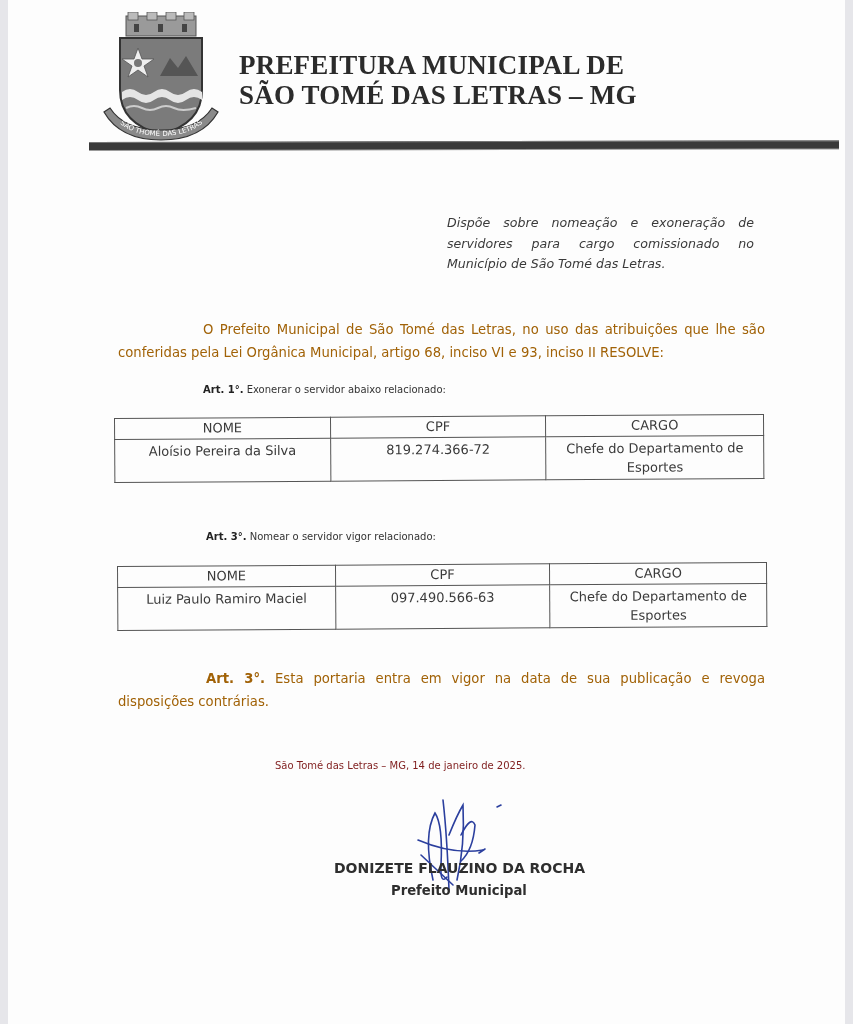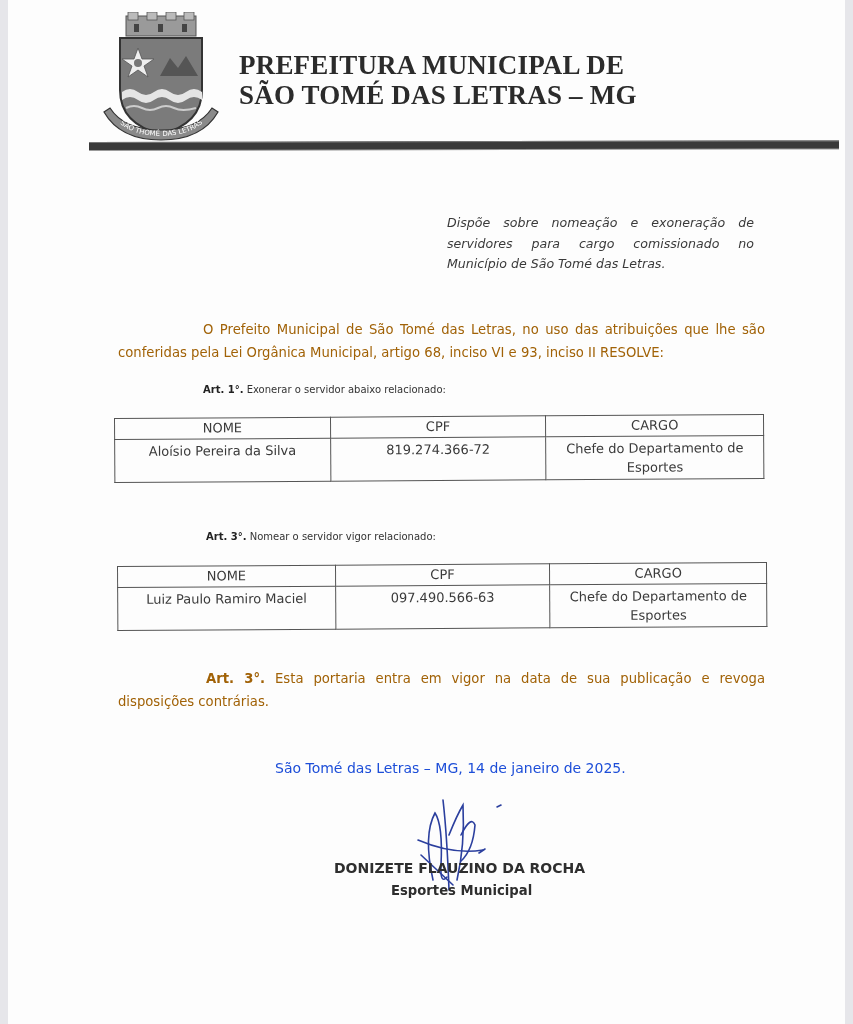--- a/index.html
+++ b/index.html
@@ -40,21 +40,21 @@
     }
     table.servers td, table.servers th {
       border:1.2px solid #555; text-align:center; vertical-align:top;
       font-weight:normal; padding:0 4px;
     }
     table.servers th { height:20px; line-height:20px; }
     table.servers td { height:40px; line-height:19px; padding-top:2px; }
     .t1 { left:106px; top:418px; width:650px; transform:rotate(-0.35deg); transform-origin:left top; }
     .t2 { left:109px; top:566px; width:650px; transform:rotate(-0.35deg); transform-origin:left top; }
     .para3 { left:110px; top:667px; width:647px; text-align:justify; text-indent:88px; }
-    .local-date { left:267px; top:760px; font-size:14px; color:#1d4ed8; }
+    .local-date { left:267px; top:760px; font-size:10px; color:#7f1d1d; }
     .signature { left:405px; top:795px; width:100px; height:100px; }
     .sig-name { left:326px; top:860px; font-weight:bold; font-size:14px; color:#2e2e2e; }
     .sig-role { left:383px; top:883px; font-weight:bold; font-size:13.2px; color:#2e2e2e; }
   </style>
 </head>
 <body>
 
 <div class="paper">
 
   <svg class="abs logo" viewBox="0 0 122 132">
@@ -156,14 +156,14 @@
       <path d="M36 40 Q44 20 50 10 Q52 50 44 85"></path>
       <path d="M48 40 Q58 20 62 30 Q60 55 48 66"></path>
       <path d="M5 45 Q40 60 70 55"></path>
       <path d="M8 60 L40 90"></path>
       <path d="M66 58 L72 54"></path>
       <path d="M84 12 L88 10"></path>
     </g>
   </svg>
 
   <div class="abs sig-name">DONIZETE FLAUZINO DA ROCHA</div>
-  <div class="abs sig-role">Esportes Municipal</div>
+  <div class="abs sig-role">Prefeito Municipal</div>
 </div>
 
 </body></html>

